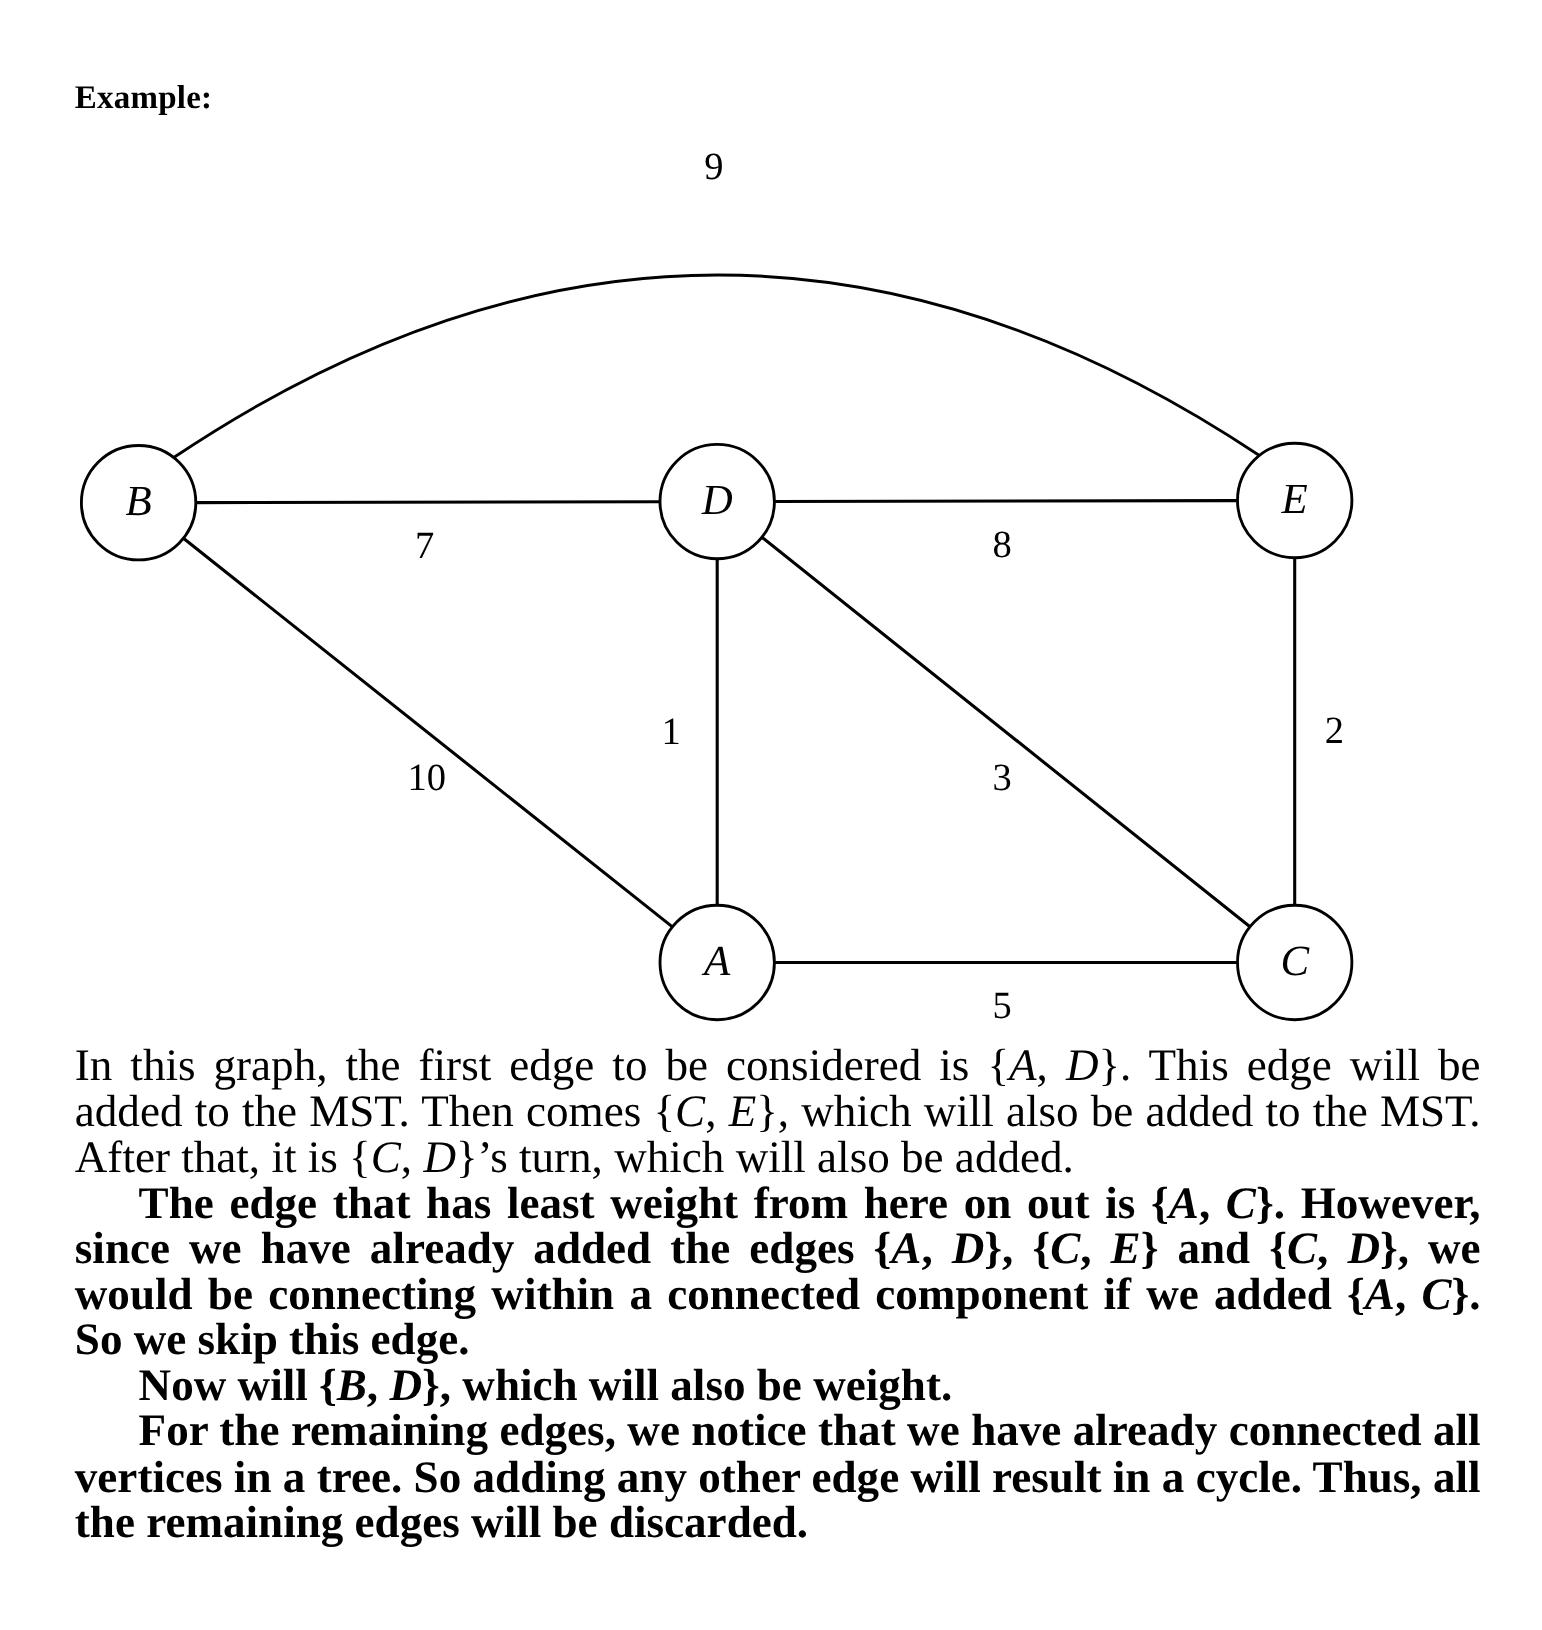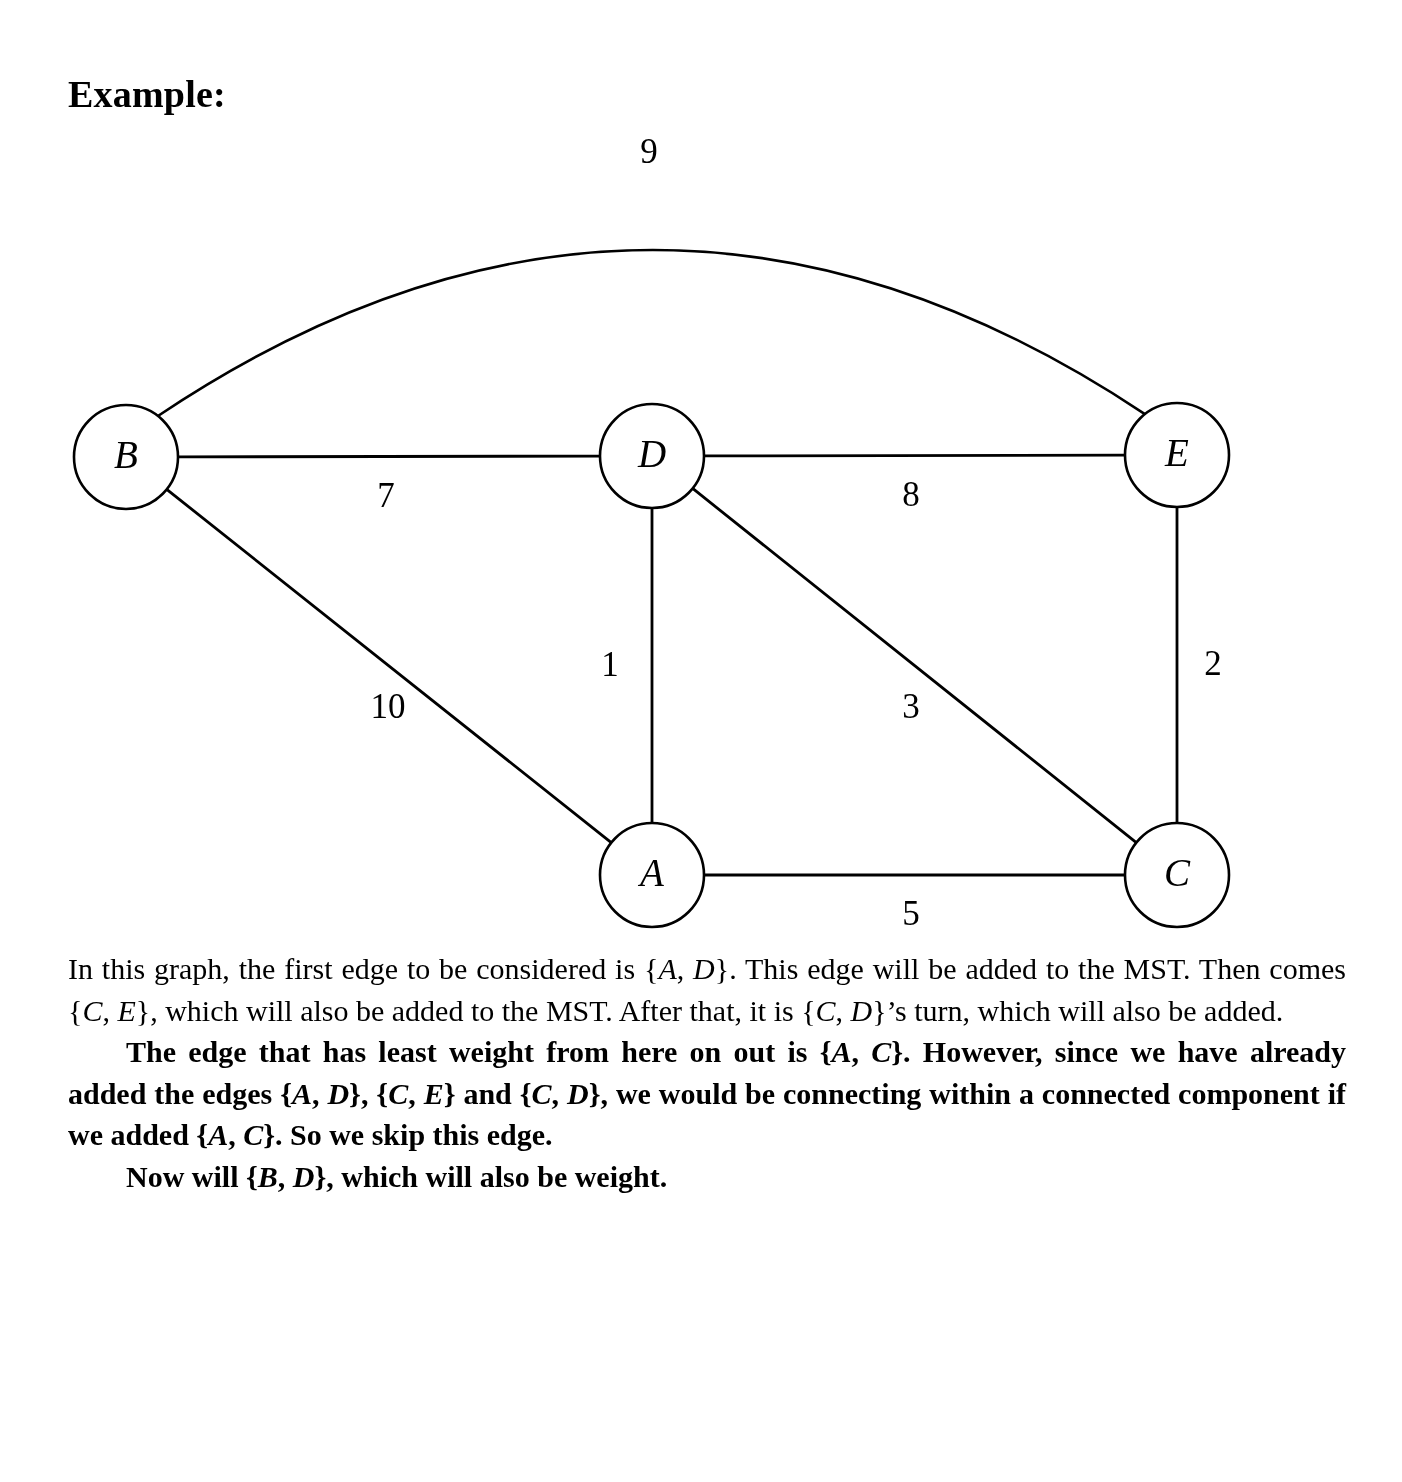--- a/index.html
+++ b/index.html
@@ -17,21 +17,21 @@
   }
   .page {
     position: relative;
     width: 1402px;
     height: 1482px;
   }
   .heading {
     position: absolute;
     left: 68px;
     top: 72px;
-    font-size: 38px;
+    font-size: 30px;
     font-weight: bold;
     letter-spacing: 0.2px;
   }
   .figure {
     position: absolute;
     left: 0;
     top: 118px;
     width: 1402px;
     height: 830px;
   }
@@ -67,21 +67,21 @@
     font-size: 35px;
     fill: #000000;
     text-anchor: middle;
     dominant-baseline: middle;
   }
   .body-text {
     position: absolute;
     left: 68px;
     top: 948px;
     width: 1278px;
-    font-size: 30px;
+    font-size: 41px;
     line-height: 41.5px;
     text-align: justify;
     text-justify: inter-word;
   }
   .body-text p {
     margin: 0;
   }
   .body-text p.indent {
     text-indent: 58px;
     font-weight: bold;
@@ -141,15 +141,16 @@
           <text x="1213" y="549" class="weight-label">2</text>
           <text x="911" y="799" class="weight-label">5</text>
         </g>
     </svg>
   </div>
 
   <div class="body-text" id="body-text">
       <p><span>In this graph, the first edge to be considered is {</span><span class="mathvar">A</span><span>, </span><span class="mathvar">D</span><span>}. This edge will be added to the MST. Then comes {</span><span class="mathvar">C</span><span>, </span><span class="mathvar">E</span><span>}, which will also be added to the MST. After that, it is {</span><span class="mathvar">C</span><span>, </span><span class="mathvar">D</span><span>}’s turn, which will also be added.</span></p>
       <p class="indent"><span>The edge that has least weight from here on out is {</span><span class="mathvar">A</span><span>, </span><span class="mathvar">C</span><span>}. However, since we have already added the edges {</span><span class="mathvar">A</span><span>, </span><span class="mathvar">D</span><span>}, {</span><span class="mathvar">C</span><span>, </span><span class="mathvar">E</span><span>} and {</span><span class="mathvar">C</span><span>, </span><span class="mathvar">D</span><span>}, we would be connecting within a connected component if we added {</span><span class="mathvar">A</span><span>, </span><span class="mathvar">C</span><span>}. So we skip this edge.</span></p>
       <p class="indent"><span>Now will {</span><span class="mathvar">B</span><span>, </span><span class="mathvar">D</span><span>}, which will also be weight.</span></p>
+      <p class="indent"><span>For the remaining edges, we notice that we have already connected all vertices in a tree. So adding any other edge will result in a cycle. Thus, all the remaining edges will be discarded.</span></p>
     </div>
 
 </div>
 
 </body></html>

